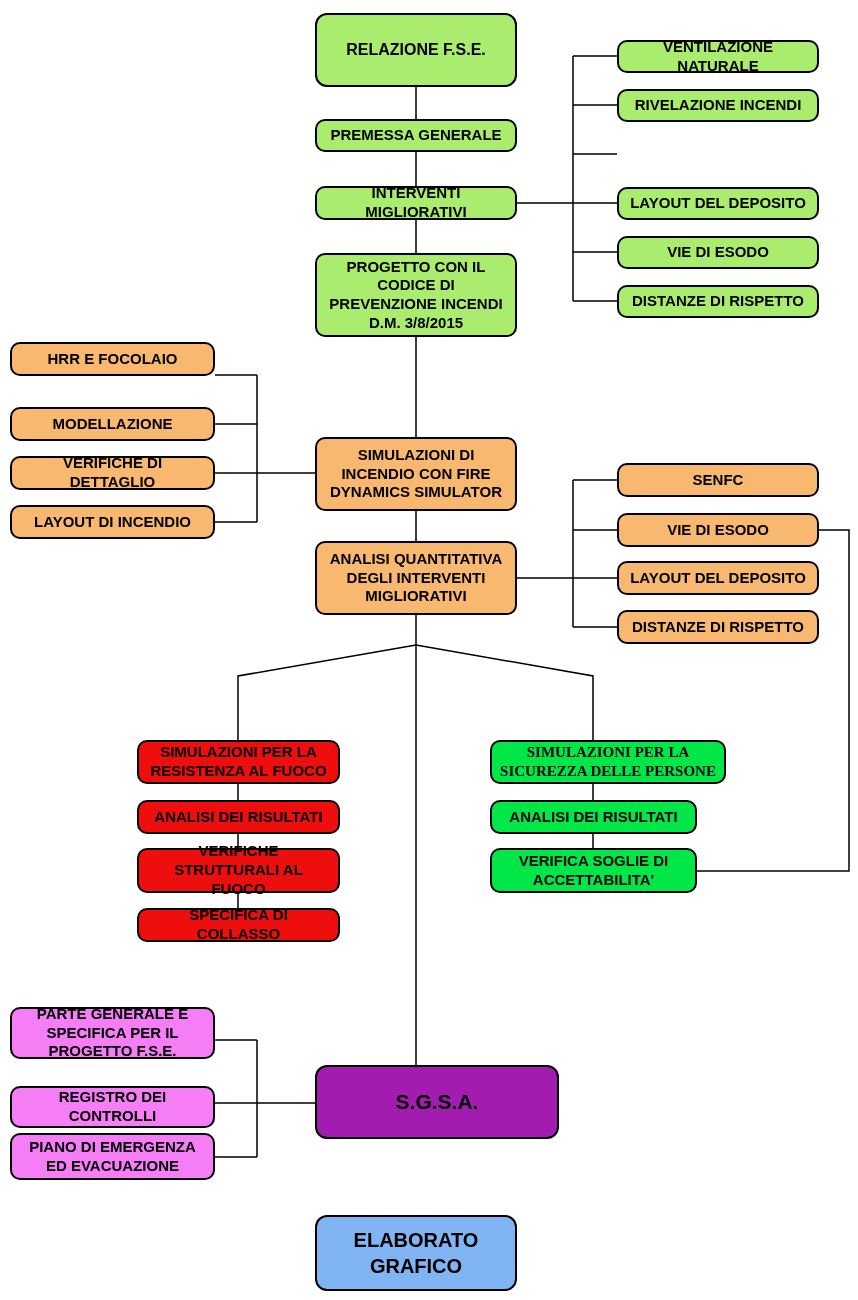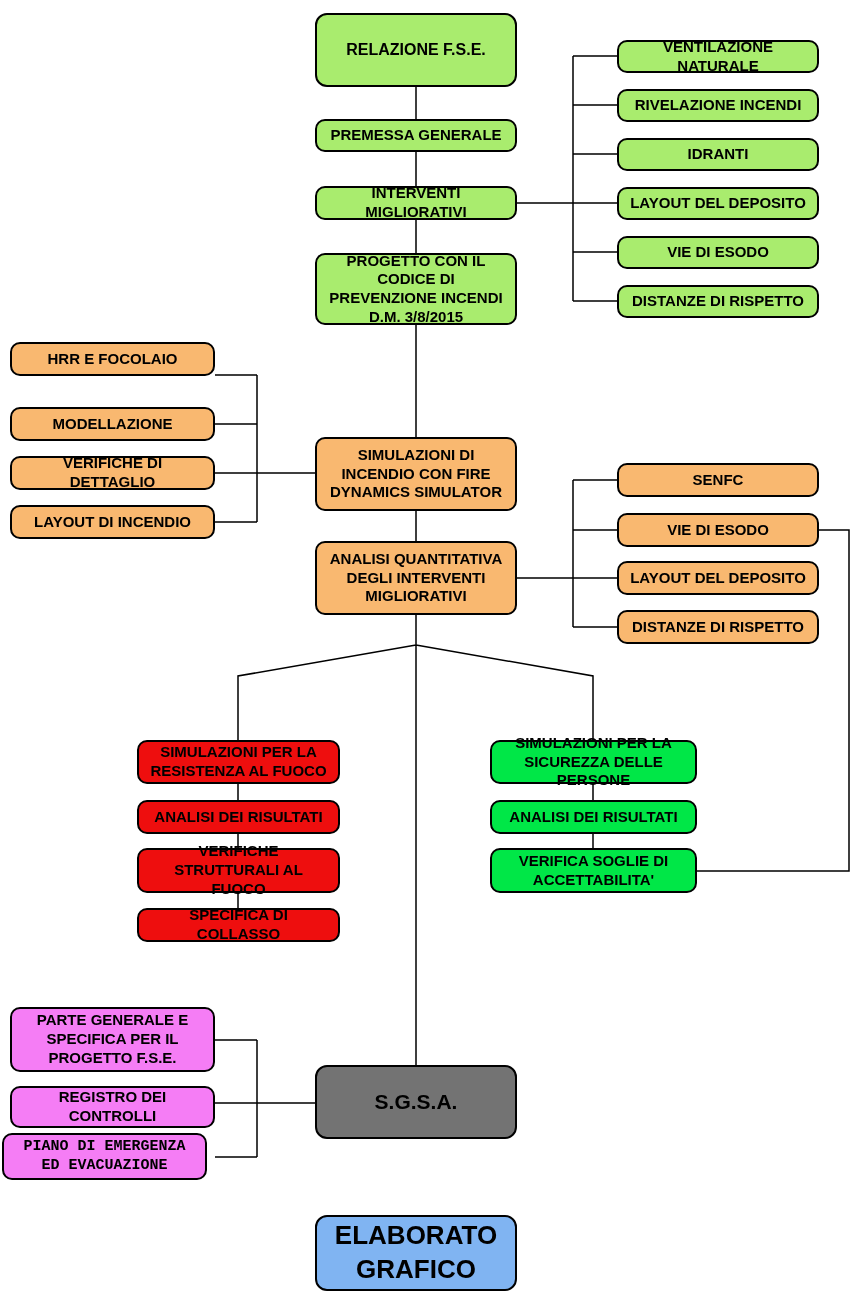--- a/index.html
+++ b/index.html
@@ -12,21 +12,21 @@
   .node{
     position:absolute;box-sizing:border-box;
     border:2px solid #000;border-radius:10px;
     display:flex;align-items:center;justify-content:center;
     text-align:center;font-weight:bold;color:#000;
     font-size:15px;line-height:1.25;padding:3px 7px;
     background:#fff;
   }
   .big{font-size:16px;border-radius:12px;line-height:1.2;}
   .sgsa{font-size:21px;border-radius:12px;}
-  .elab{font-size:26px;border-radius:12px;line-height:1.3;}
+  .elab{font-size:20px;border-radius:12px;line-height:1.3;}
 </style>
 </head>
 <body>
 
 <div id="canvas">
 
   <svg id="wires" viewBox="0 0 858 1300" xmlns="http://www.w3.org/2000/svg">
     <path fill="none" stroke="#000" stroke-width="1.5" d="
       M416 87 V119  M416 152 V186  M416 220 V253  M416 325 V437  M416 511 V541  M416 615 V1065
       M573 56 V301
@@ -44,27 +44,26 @@
       M215 1040 H257  M215 1103 H315  M215 1157 H257
     "></path>
   </svg>
 
   <div class="node big" style="left: 315px; top: 13px; width: 202px; height: 74px; background-color: rgb(169, 236, 110);">RELAZIONE F.S.E.</div>
 
   <div class="node" style="left: 315px; top: 119px; width: 202px; height: 33px; background-color: rgb(169, 236, 110);">PREMESSA  GENERALE</div>
 
   <div class="node" style="left: 315px; top: 186px; width: 202px; height: 34px; background-color: rgb(169, 236, 110);">INTERVENTI MIGLIORATIVI</div>
 
-  <div class="node" style="left: 315px; top: 253px; width: 202px; height: 72px; background-color: rgb(169, 236, 110);">PROGETTO CON IL CODICE DI PREVENZIONE INCENDI D.M. 3/8/2015</div>
+  <div class="node" style="left: 315px; top: 253px; width: 202px; height: 84px; background-color: rgb(169, 236, 110);">PROGETTO CON IL CODICE DI PREVENZIONE INCENDI D.M. 3/8/2015</div>
 
   <div class="node" style="left: 617px; top: 40px; width: 202px; height: 33px; background-color: rgb(169, 236, 110);">VENTILAZIONE NATURALE</div>
 
   <div class="node" style="left: 617px; top: 89px; width: 202px; height: 33px; background-color: rgb(169, 236, 110);">RIVELAZIONE INCENDI</div>
 
-  <div class="node" style="left: 617px; top: 138px; width: 202px; height: 33px; background-color: rgb(169, 236, 110);">IDRANTI</div>
 
   <div class="node" style="left: 617px; top: 187px; width: 202px; height: 33px; background-color: rgb(169, 236, 110);">LAYOUT DEL DEPOSITO</div>
 
   <div class="node" style="left: 617px; top: 236px; width: 202px; height: 33px; background-color: rgb(169, 236, 110);">VIE DI ESODO</div>
 
   <div class="node" style="left: 617px; top: 285px; width: 202px; height: 33px; background-color: rgb(169, 236, 110);">DISTANZE DI RISPETTO</div>
 
   <div class="node" style="left: 10px; top: 342px; width: 205px; height: 34px; background-color: rgb(249, 184, 112);">HRR E FOCOLAIO</div>
 
   <div class="node" style="left: 10px; top: 407px; width: 205px; height: 34px; background-color: rgb(249, 184, 112);">MODELLAZIONE</div>
@@ -86,29 +85,29 @@
   <div class="node" style="left: 617px; top: 610px; width: 202px; height: 34px; background-color: rgb(249, 184, 112);">DISTANZE DI RISPETTO</div>
 
   <div class="node" style="left: 137px; top: 740px; width: 203px; height: 44px; background-color: rgb(238, 14, 14);">SIMULAZIONI PER LA RESISTENZA AL FUOCO</div>
 
   <div class="node" style="left: 137px; top: 800px; width: 203px; height: 34px; background-color: rgb(238, 14, 14);">ANALISI DEI RISULTATI</div>
 
   <div class="node" style="left: 137px; top: 848px; width: 203px; height: 45px; background-color: rgb(238, 14, 14);">VERIFICHE STRUTTURALI AL FUOCO</div>
 
   <div class="node" style="left: 137px; top: 908px; width: 203px; height: 34px; background-color: rgb(238, 14, 14);">SPECIFICA DI COLLASSO</div>
 
-  <div class="node" style="left: 490px; top: 740px; width: 207px; height: 44px; background-color: rgb(0, 231, 71);">SIMULAZIONI PER LA SICUREZZA DELLE PERSONE</div>
+  <div class="node" style="left: 490px; top: 740px; width: 236px; height: 44px; background-color: rgb(0, 231, 71); font-family: Liberation Serif, serif;">SIMULAZIONI PER LA SICUREZZA DELLE PERSONE</div>
 
   <div class="node" style="left: 490px; top: 800px; width: 207px; height: 34px; background-color: rgb(0, 231, 71);">ANALISI DEI RISULTATI</div>
 
   <div class="node" style="left: 490px; top: 848px; width: 207px; height: 45px; background-color: rgb(0, 231, 71);">VERIFICA SOGLIE DI ACCETTABILITA'</div>
 
-  <div class="node" style="left: 10px; top: 1007px; width: 205px; height: 65px; background-color: rgb(245, 125, 245);">PARTE GENERALE E SPECIFICA PER IL PROGETTO F.S.E.</div>
+  <div class="node" style="left: 10px; top: 1007px; width: 205px; height: 52px; background-color: rgb(245, 125, 245);">PARTE GENERALE E SPECIFICA PER IL PROGETTO F.S.E.</div>
 
   <div class="node" style="left: 10px; top: 1086px; width: 205px; height: 42px; background-color: rgb(245, 125, 245);">REGISTRO DEI CONTROLLI</div>
 
-  <div class="node" style="left: 2px; top: 1133px; width: 205px; height: 47px; background-color: rgb(245, 125, 245); font-family: Liberation Mono, monospace;">PIANO DI EMERGENZA ED EVACUAZIONE</div>
+  <div class="node" style="left: 10px; top: 1133px; width: 205px; height: 47px; background-color: rgb(245, 125, 245);">PIANO DI EMERGENZA ED EVACUAZIONE</div>
 
-  <div class="node sgsa" style="left: 315px; top: 1065px; width: 202px; height: 74px; background-color: #737373;">S.G.S.A.</div>
+  <div class="node sgsa" style="left: 315px; top: 1065px; width: 244px; height: 74px; background-color: #a21caf;">S.G.S.A.</div>
 
   <div class="node elab" style="left: 315px; top: 1215px; width: 202px; height: 76px; background-color: rgb(128, 180, 242);">ELABORATO GRAFICO</div>
 
 </div>
 
 </body></html>

